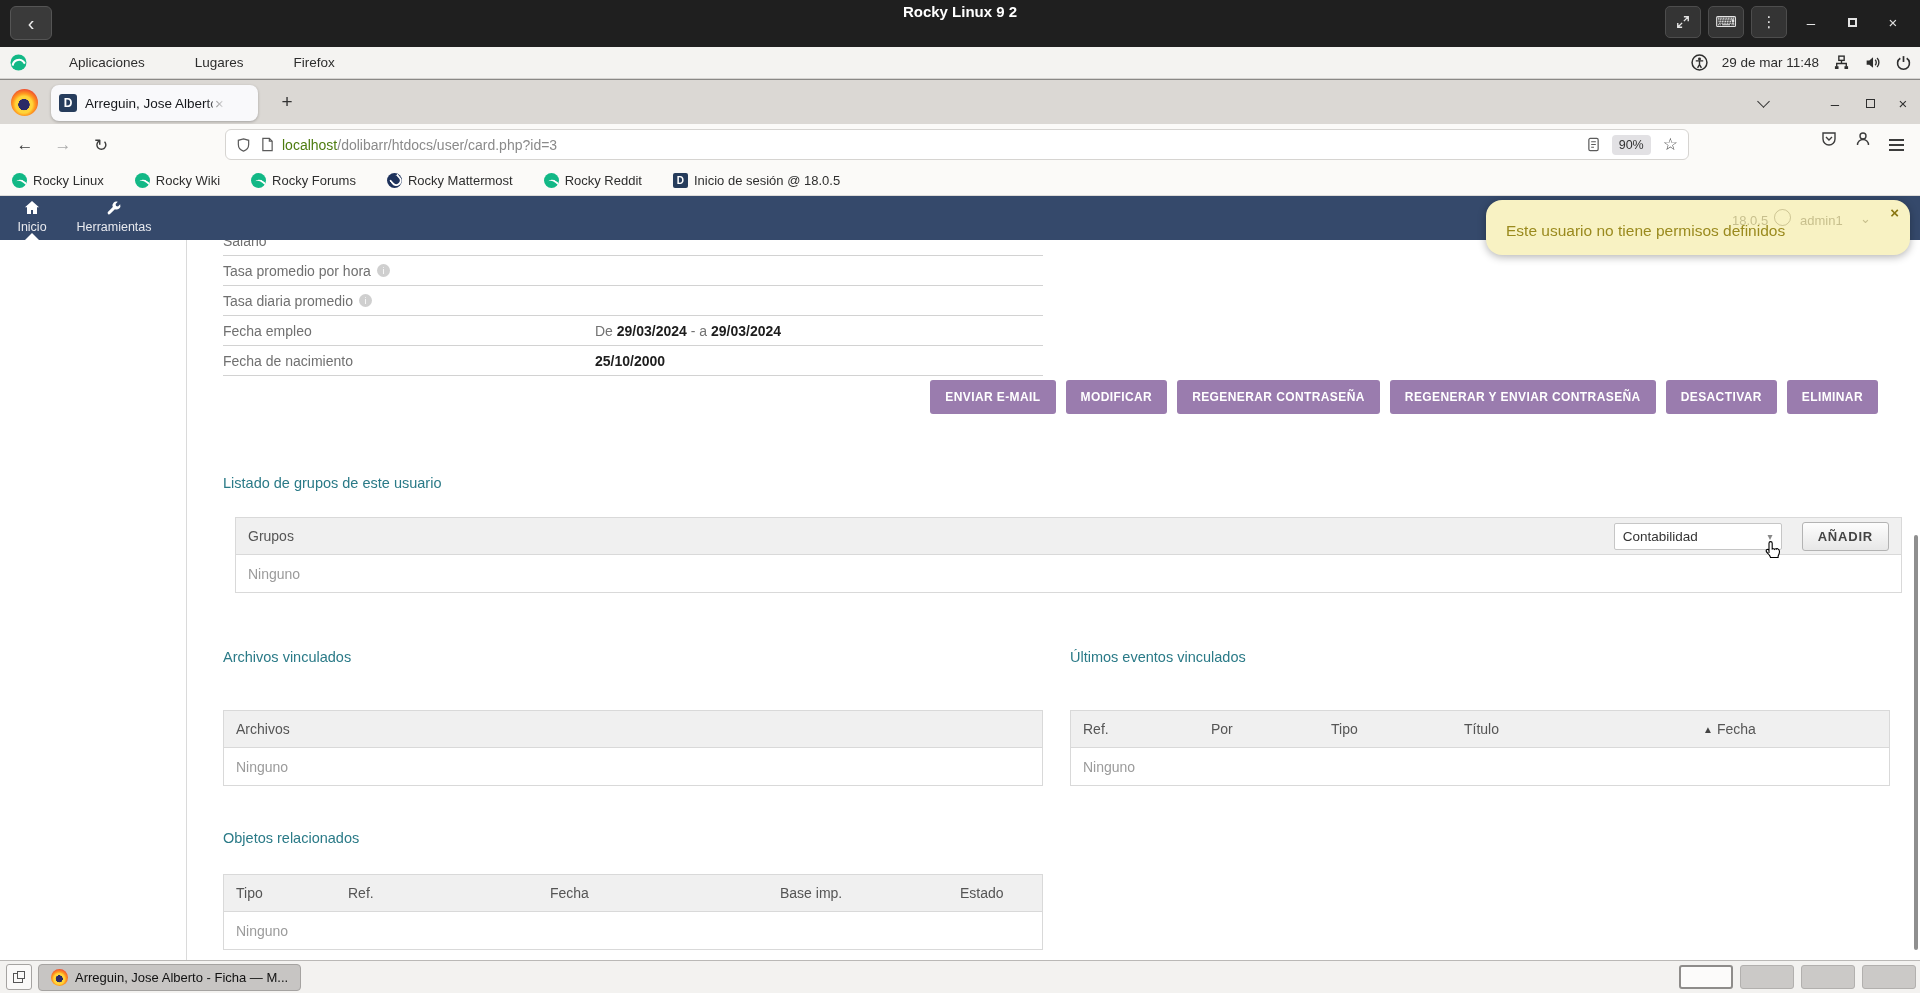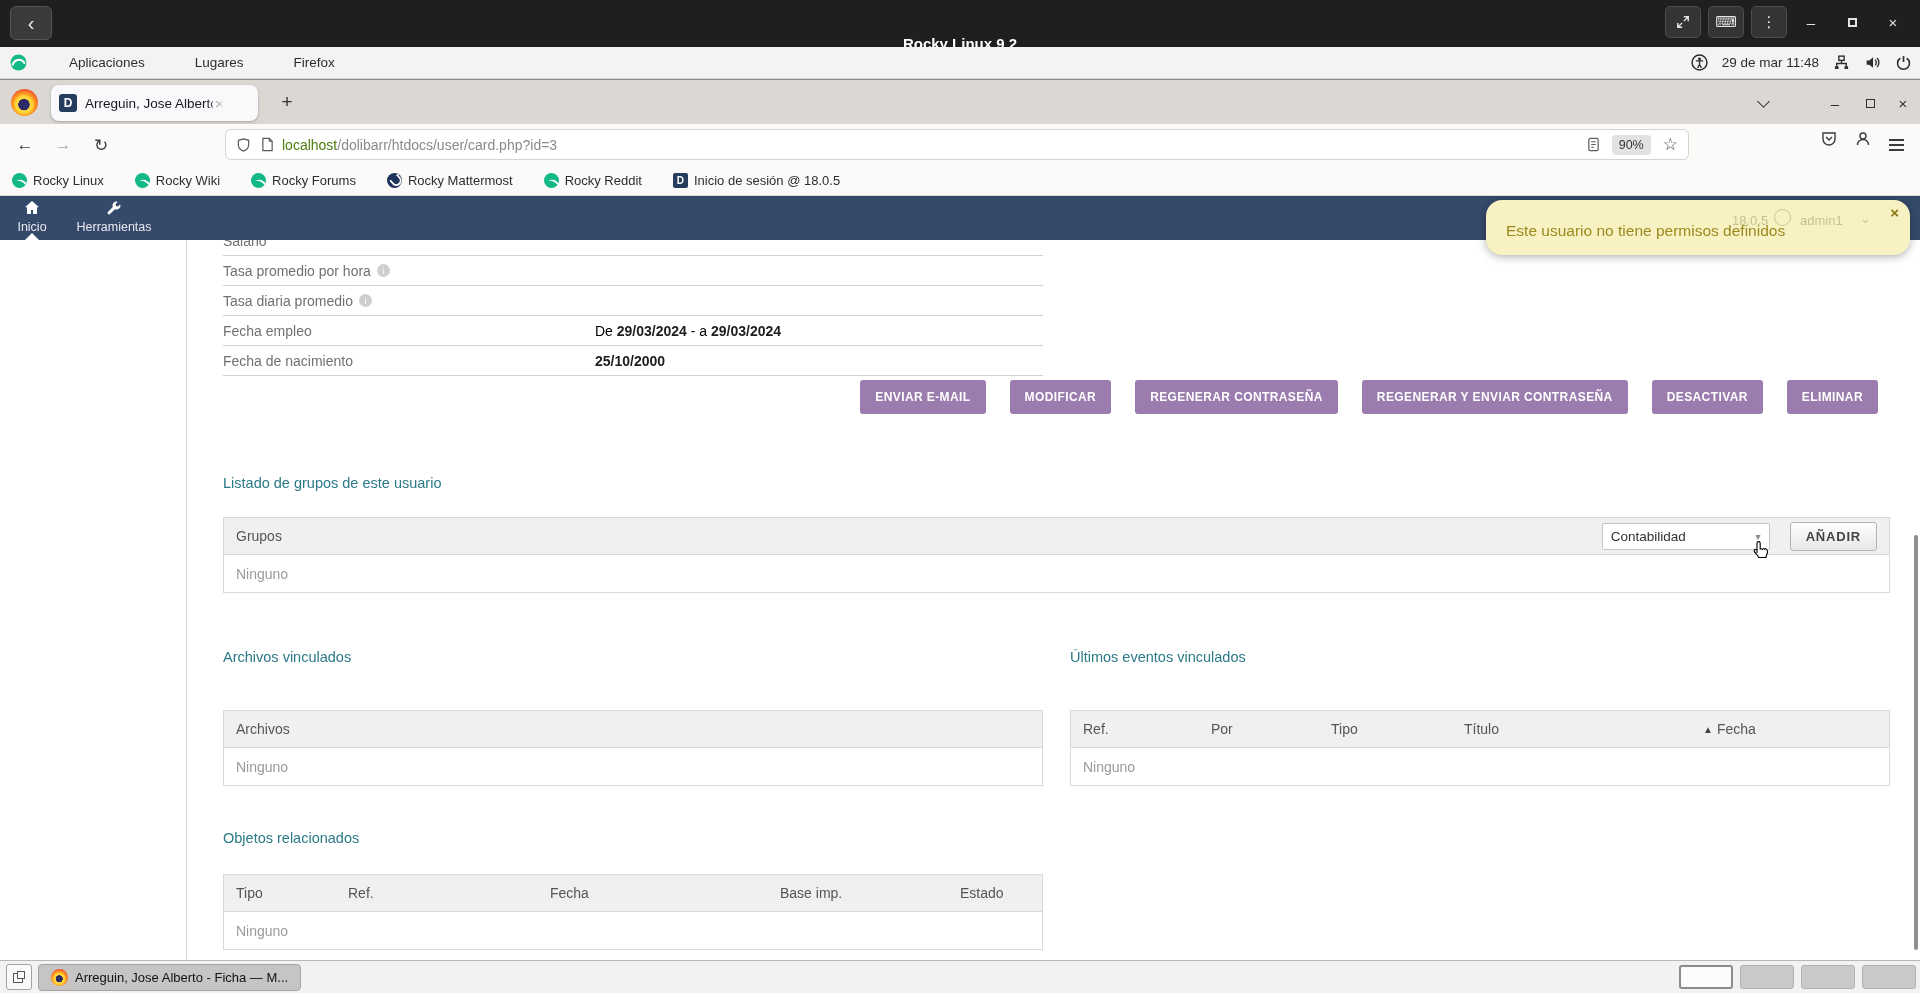--- a/index.html
+++ b/index.html
@@ -5,21 +5,21 @@
   * { margin:0; padding:0; box-sizing:border-box; }
   html,body { width:1920px; height:993px; overflow:hidden; background:#fff;
     font-family:"Liberation Sans","DejaVu Sans",sans-serif; }
 
   
   .vm-bar { position:absolute; top:0; left:0; width:1920px; height:47px; background:#1f1f1f; }
   .vm-back { position:absolute; left:10px; top:6px; width:42px; height:34px; background:#3a3a3a;
     border:1px solid #555; border-radius:6px; color:#efefef; font-size:20px; display:flex;
     align-items:center; justify-content:center; cursor:pointer; }
   .vm-titles { position:absolute; left:0; right:0; top:3px; text-align:center; color:#fff; }
-  .vm-title { font-size:15px; font-weight:bold;margin-top:32px; }
+  .vm-title { font-size:15px; font-weight:bold; }
   .vm-subtitle { font-size:12px; color:#b5b5b5; margin-top:2px; }
   .vm-controls { position:absolute; right:10px; top:6px; display:flex; align-items:center; gap:7px; }
   .vm-btn { width:36px; height:32px; background:#343434; border:1px solid #4d4d4d; border-radius:5px;
     display:flex; align-items:center; justify-content:center; color:#e3e3e3; font-size:15px; }
   .vm-winbtn { width:34px; height:32px; display:flex; align-items:center; justify-content:center;
     color:#e3e3e3; font-size:15px; }
   .vm-maxsq { width:9px; height:9px; border:2px solid #e3e3e3; display:inline-block; }
 
   
   .gnome-bar { position:absolute; top:47px; left:0; width:1920px; height:32px; background:#f4f3f1;
@@ -99,33 +99,33 @@
   .left-menu { position:absolute; top:44px; left:0; width:187px; bottom:0; background:#fff;
     border-right:1px solid #dadada; z-index:2; }
 
   .content { position:absolute; top:44px; left:188px; right:0; bottom:0; padding-left:35px; z-index:1; }
 
   
   .ftable { width:820px; margin-top:-14px; }
   .frow { height:30px; display:flex; align-items:center; border-bottom:1px solid #d2d2d2; font-size:14px; }
   .flabel { width:372px; color:#707070; display:flex; align-items:center; gap:6px; }
   .fvalue { color:#1d1d1d; font-weight:bold; }
-  .fmut { color:#000000; font-weight:normal; }
+  .fmut { color:#737373; font-weight:normal; }
   .info-i { width:13px; height:13px; border-radius:50%; background:#cfcfcf; color:#fff; font-size:9px;
     display:inline-flex; align-items:center; justify-content:center; font-style:normal; }
 
-  .actions { width:1655px; margin-top:4px; display:flex; justify-content:flex-end; gap:24px; }
+  .actions { width:1655px; margin-top:4px; display:flex; justify-content:flex-end; gap:10px; }
   .pbtn { background:#9a7cae; color:#fff; border:none; border-radius:3px; font-size:12px;
     font-weight:bold; letter-spacing:.4px; padding:0 15px; height:34px; cursor:pointer;
     font-family:"Liberation Sans","DejaVu Sans",sans-serif; }
 
   .sec-title { color:#2a7a87; font-size:14.5px; font-weight:500; }
   .t-groups-title { margin-top:61px; }
 
-  .gtable { width:1667px; margin-top:26px; border:1px solid #d9d9d9; }
+  .gtable { width:1667px; margin-top:26px; border:1px solid #d9d9d9;margin-left:12px; }
   .gtable .thead { height:37px; background:#f0f0f0; border-bottom:1px solid #d9d9d9; display:flex;
     align-items:center; padding:0 12px; font-size:14px; color:#555; }
   .gtable .trow { height:37px; display:flex; align-items:center; padding:0 12px; font-size:14px; color:#9b9b9b; }
   .g-controls { margin-left:auto; display:flex; align-items:center; gap:20px; position:relative; }
   .fake-select { width:168px; height:27px; background:#fff; border:1px solid #c6c6c6; border-radius:2px;
     display:flex; align-items:center; padding:0 8px; font-size:13.5px; color:#333; cursor:pointer; position:relative; }
   .fake-select .sel-caret { margin-left:auto; color:#888; font-size:10px; }
   .add-btn { height:29px; padding:0 15px; background:linear-gradient(#fdfdfd,#e7e7e7);
     border:1px solid #b3b3b3; border-radius:3px; color:#444; font-size:13px; font-weight:bold;
     letter-spacing:.8px; cursor:pointer; font-family:"Liberation Sans","DejaVu Sans",sans-serif; }

